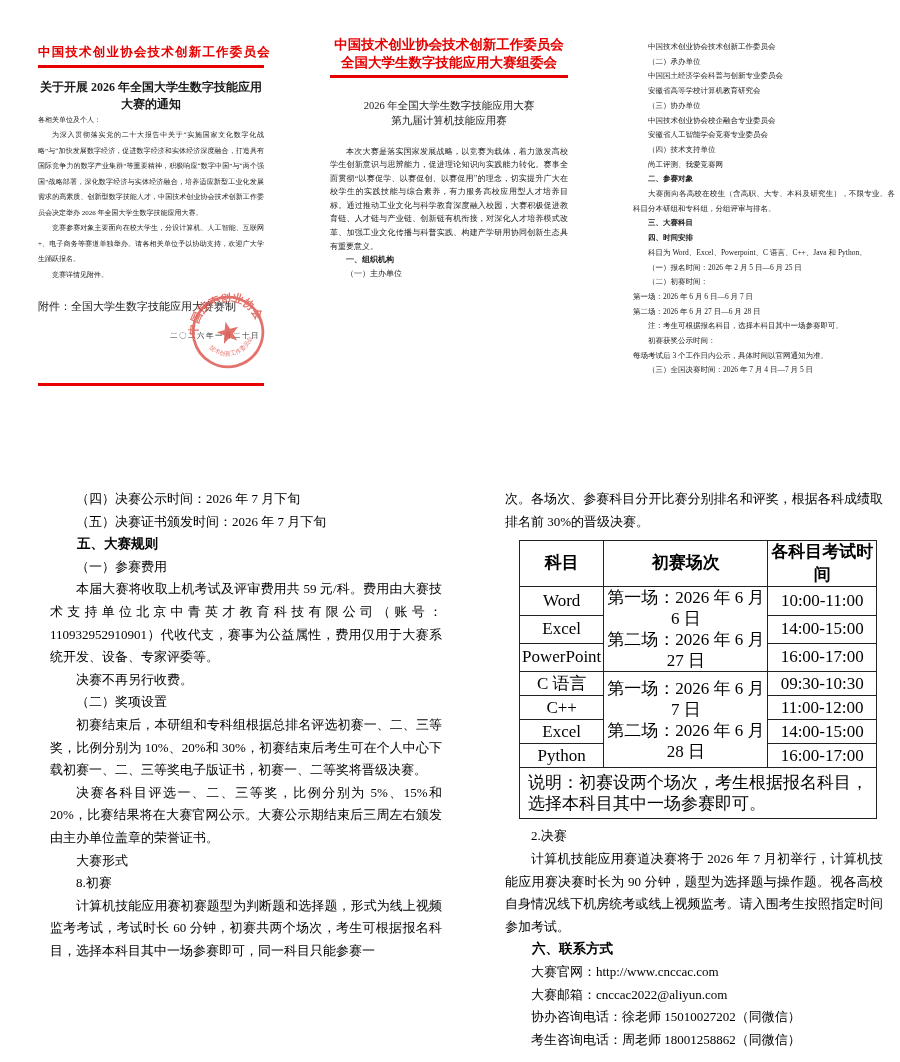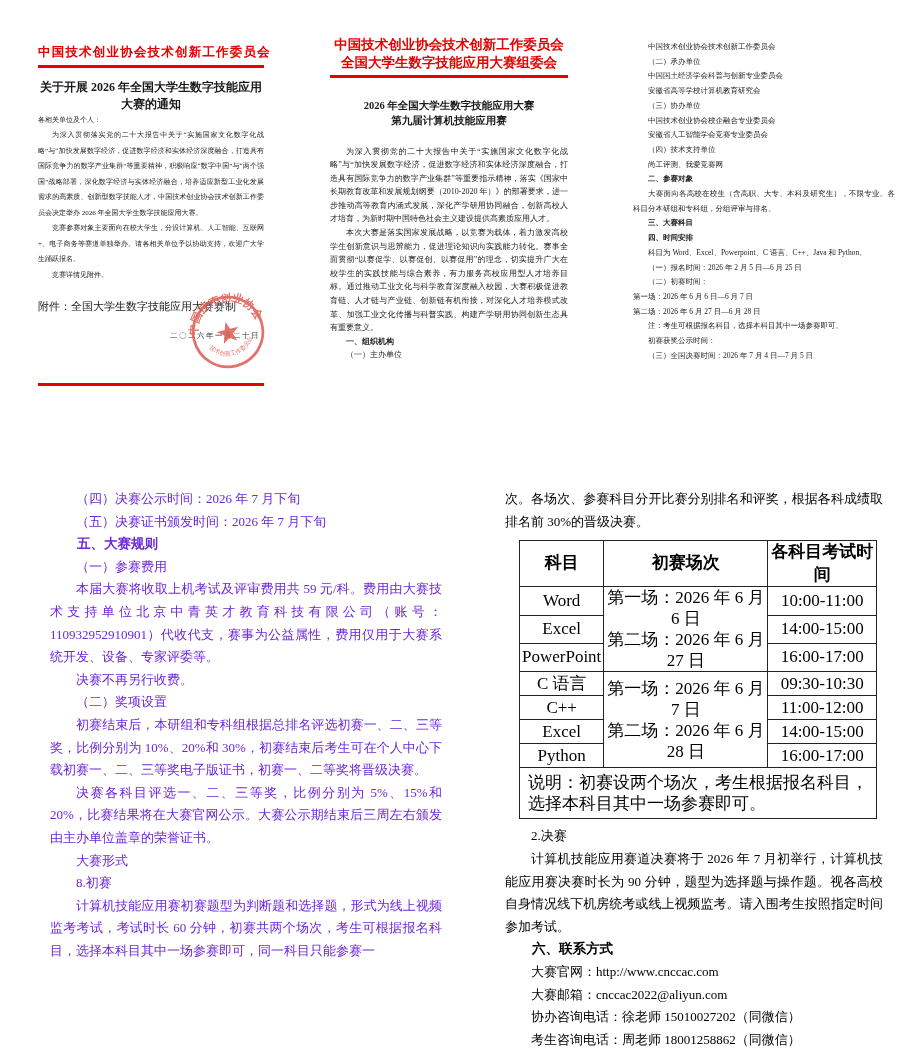--- a/index.html
+++ b/index.html
@@ -21,33 +21,33 @@
   .p1-seal{position:absolute;top:250px;left:152px;width:76px;height:76px;
     transform:rotate(-14deg);opacity:.85;}
   .p1-endrule{position:absolute;top:339px;left:0;width:100%;height:2.5px;background:#e60000;}
   .indent2{text-indent:2em;}
 
   
   #page2{left:330px;top:36px;width:238px;}
   .p2-org{color:#e60000;font-family:"Liberation Sans","DejaVu Sans",sans-serif;
     font-weight:bold;font-size:13.5px;line-height:17.5px;text-align:center;white-space:nowrap;}
   .p2-rule{height:2.5px;background:#e60000;margin-top:4px;}
-  .p2-doc{margin-top:20px;font-weight:bold;font-size:10.5px;line-height:15px;text-align:center;}
+  .p2-doc{margin-top:20px;font-weight:normal;font-size:10.5px;line-height:15px;text-align:center;}
   .p2-body{margin-top:17px;font-size:8px;line-height:13.6px;text-align:justify;}
   .p2-hd{font-weight:bold;text-indent:2em;}
   .p2-item{text-indent:2em;}
 
   
   #page3{left:633px;top:40px;width:262px;font-size:7.5px;line-height:14.7px;color:#222;}
   .i1{padding-left:15px;}
   .hd{font-weight:bold;}
   .p3-para{text-indent:2em;text-align:justify;}
 
   
-  #page4{left:50px;top:488px;width:392px;font-size:13px;line-height:22.6px;text-align:justify;color:#6d28d9;}
+  #page4{left:50px;top:488px;width:392px;font-size:13px;line-height:22.6px;text-align:justify;color:#000000;}
   .blk{text-indent:2em;}
   .hd4{font-weight:bold;font-size:13.5px;}
 
   
   #page5{left:505px;top:488px;width:378px;font-size:13px;line-height:22.6px;color:#000;}
   .p5-intro{text-align:justify;}
   table.p5-table{border-collapse:collapse;margin:7px 0 6px 14px;width:358px;text-align:center;
     font-size:17px;}
   .p5-table th,.p5-table td{border:1.3px solid #222;padding:0 2px;}
   .p5-table th{font-weight:bold;height:31px;}
@@ -90,21 +90,20 @@
   <div class="p2-org">
     <div>中国技术创业协会技术创新工作委员会</div>
     <div>全国大学生数字技能应用大赛组委会</div>
   </div>
   <div class="p2-rule"></div>
   <div class="p2-doc">
     <div>2026 年全国大学生数字技能应用大赛</div>
     <div>第九届计算机技能应用赛</div>
   </div>
   <div class="p2-body">
-    <div class="p2-item">为深入贯彻党的二十大报告中关于“实施国家文化数字化战略”与“加快发展数字经济，促进数字经济和实体经济深度融合，打造具有国际竞争力的数字产业集群”等重要指示精神，落实《国家中长期教育改革和发展规划纲要（2010-2020 年）》的部署要求，进一步推动高等教育内涵式发展，深化产学研用协同融合，创新高校人才培育，为新时期中国特色社会主义建设提供高素质应用人才。</div>
     <div class="p2-item">本次大赛是落实国家发展战略，以竞赛为载体，着力激发高校学生创新意识与思辨能力，促进理论知识向实践能力转化。赛事全面贯彻“以赛促学、以赛促创、以赛促用”的理念，切实提升广大在校学生的实践技能与综合素养，有力服务高校应用型人才培养目标。通过推动工业文化与科学教育深度融入校园，大赛积极促进教育链、人才链与产业链、创新链有机衔接，对深化人才培养模式改革、加强工业文化传播与科普实践、构建产学研用协同创新生态具有重要意义。</div>
     <div class="p2-hd">一、组织机构</div>
     <div class="p2-item">（一）主办单位</div>
   </div>
 </div>
 
 <div class="page" id="page3">
   <div class="i1">中国技术创业协会技术创新工作委员会</div>
   <div class="i1">（二）承办单位</div>
   <div class="i1">中国国土经济学会科普与创新专业委员会</div>
@@ -118,20 +117,21 @@
   <div class="p3-para">大赛面向各高校在校生（含高职、大专、本科及研究生），不限专业。各科目分本研组和专科组，分组评审与排名。</div>
   <div class="i1 hd">三、大赛科目</div>
   <div class="i1 hd">四、时间安排</div>
   <div class="i1">科目为 Word、Excel、Powerpoint、C 语言、C++、Java 和 Python。</div>
   <div class="i1">（一）报名时间：2026 年 2 月 5 日—6 月 25 日</div>
   <div class="i1">（二）初赛时间：</div>
   <div>第一场：2026 年 6 月 6 日—6 月 7 日</div>
   <div>第二场：2026 年 6 月 27 日—6 月 28 日</div>
   <div class="i1">注：考生可根据报名科目，选择本科目其中一场参赛即可。</div>
   <div class="i1">初赛获奖公示时间：</div>
+  <div>每场考试后 3 个工作日内公示，具体时间以官网通知为准。</div>
   <div class="i1">（三）全国决赛时间：2026 年 7 月 4 日—7 月 5 日</div>
 </div>
 
 <div class="page" id="page4">
   <div class="blk">（四）决赛公示时间：2026 年 7 月下旬</div>
   <div class="blk">（五）决赛证书颁发时间：2026 年 7 月下旬</div>
   <div class="blk hd4">五、大赛规则</div>
   <div class="blk">（一）参赛费用</div>
   <div class="blk">本届大赛将收取上机考试及评审费用共 59 元/科。费用由大赛技术支持单位北京中青英才教育科技有限公司（账号：110932952910901）代收代支，赛事为公益属性，费用仅用于大赛系统开发、设备、专家评委等。</div>
   <div class="blk">决赛不再另行收费。</div>

